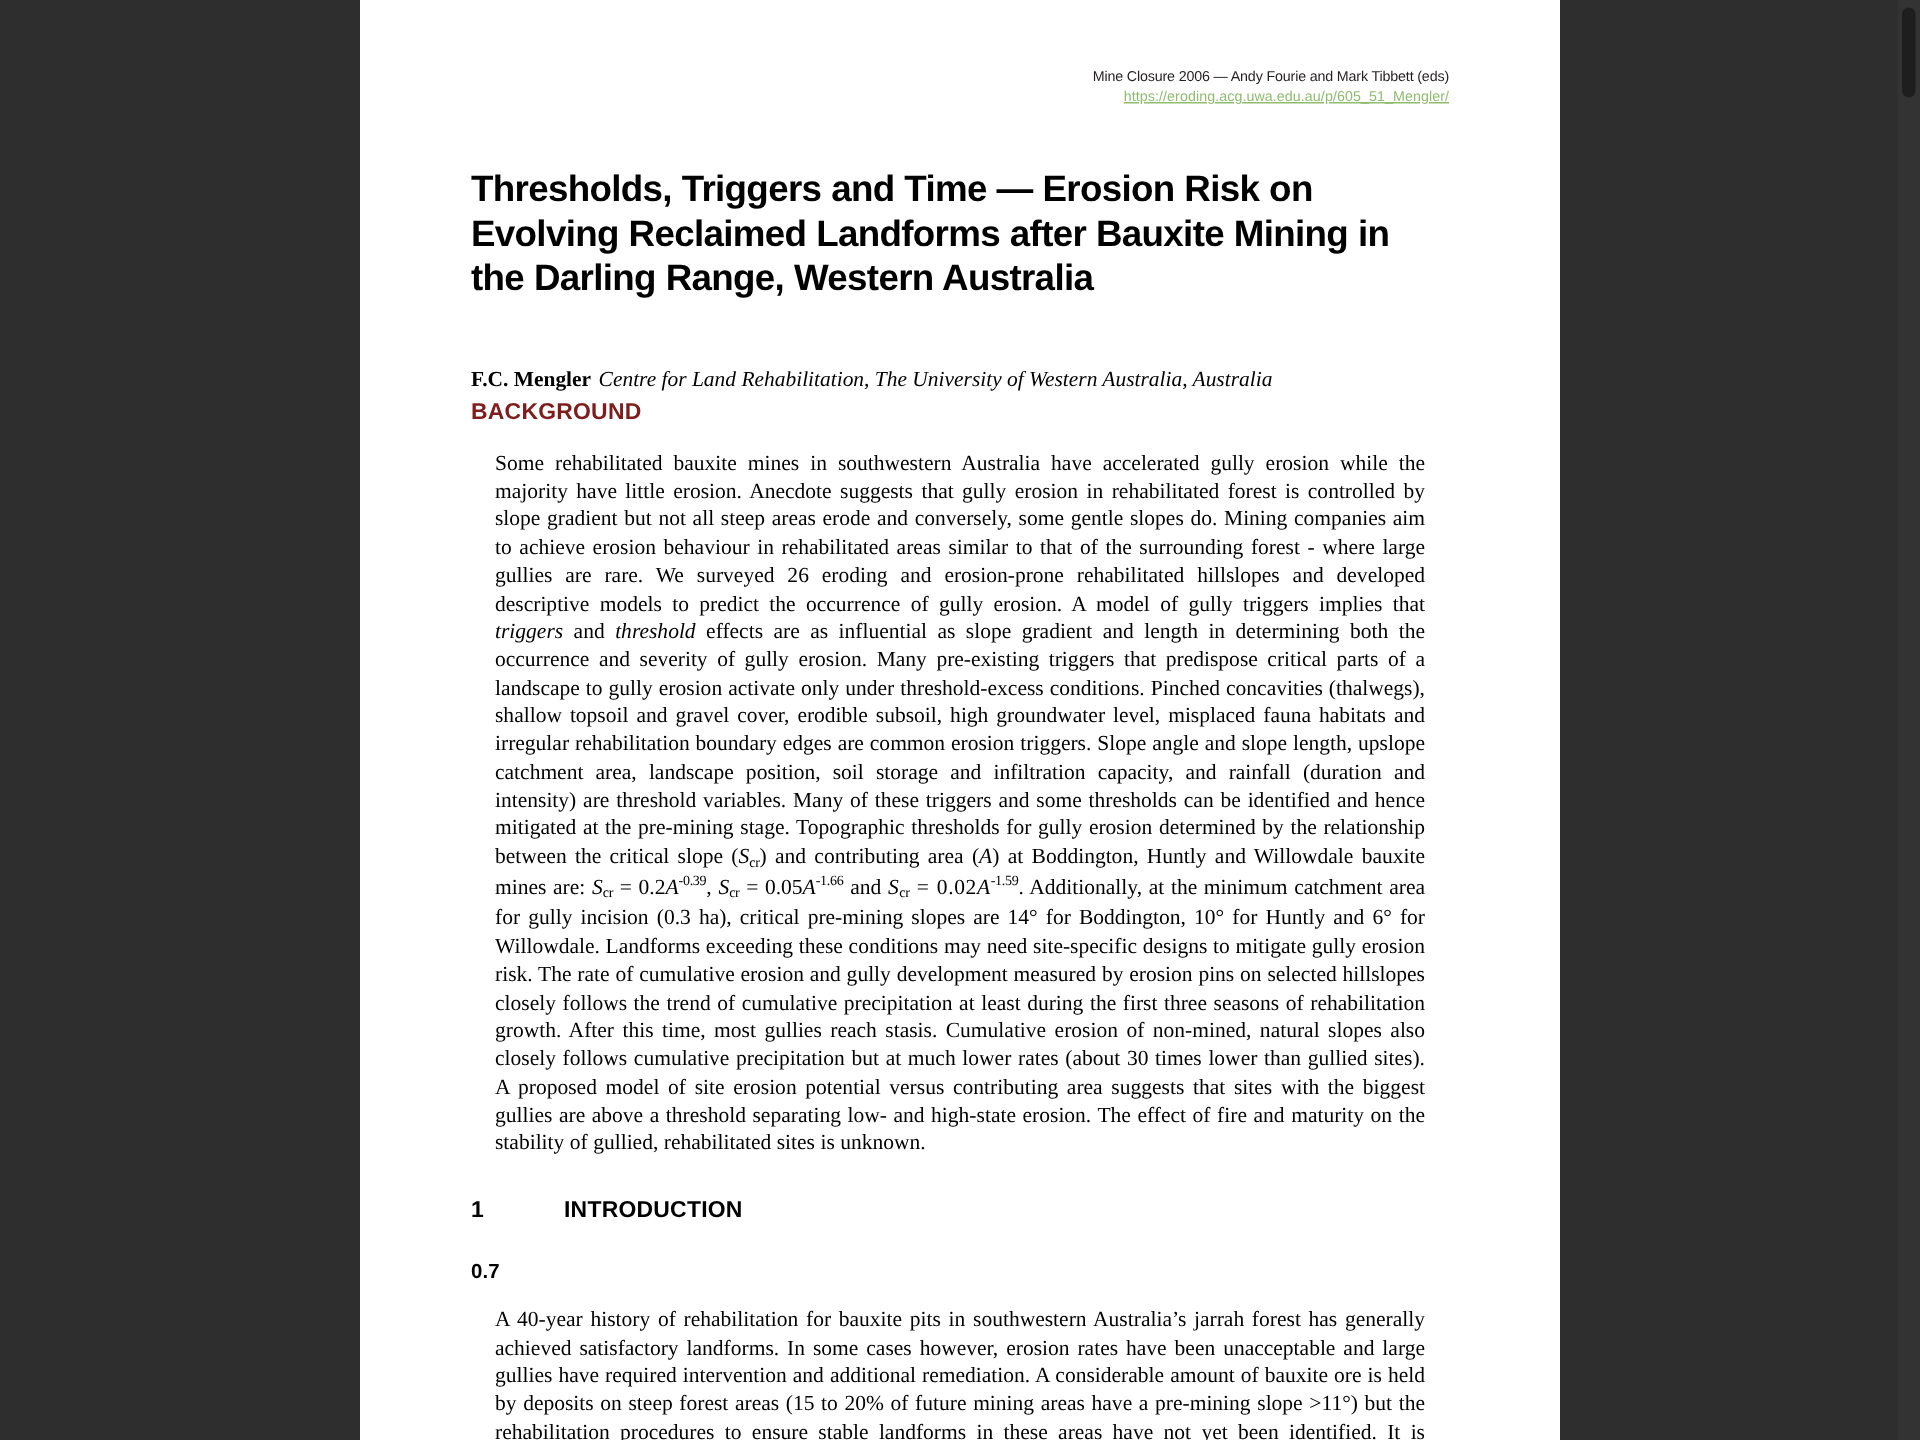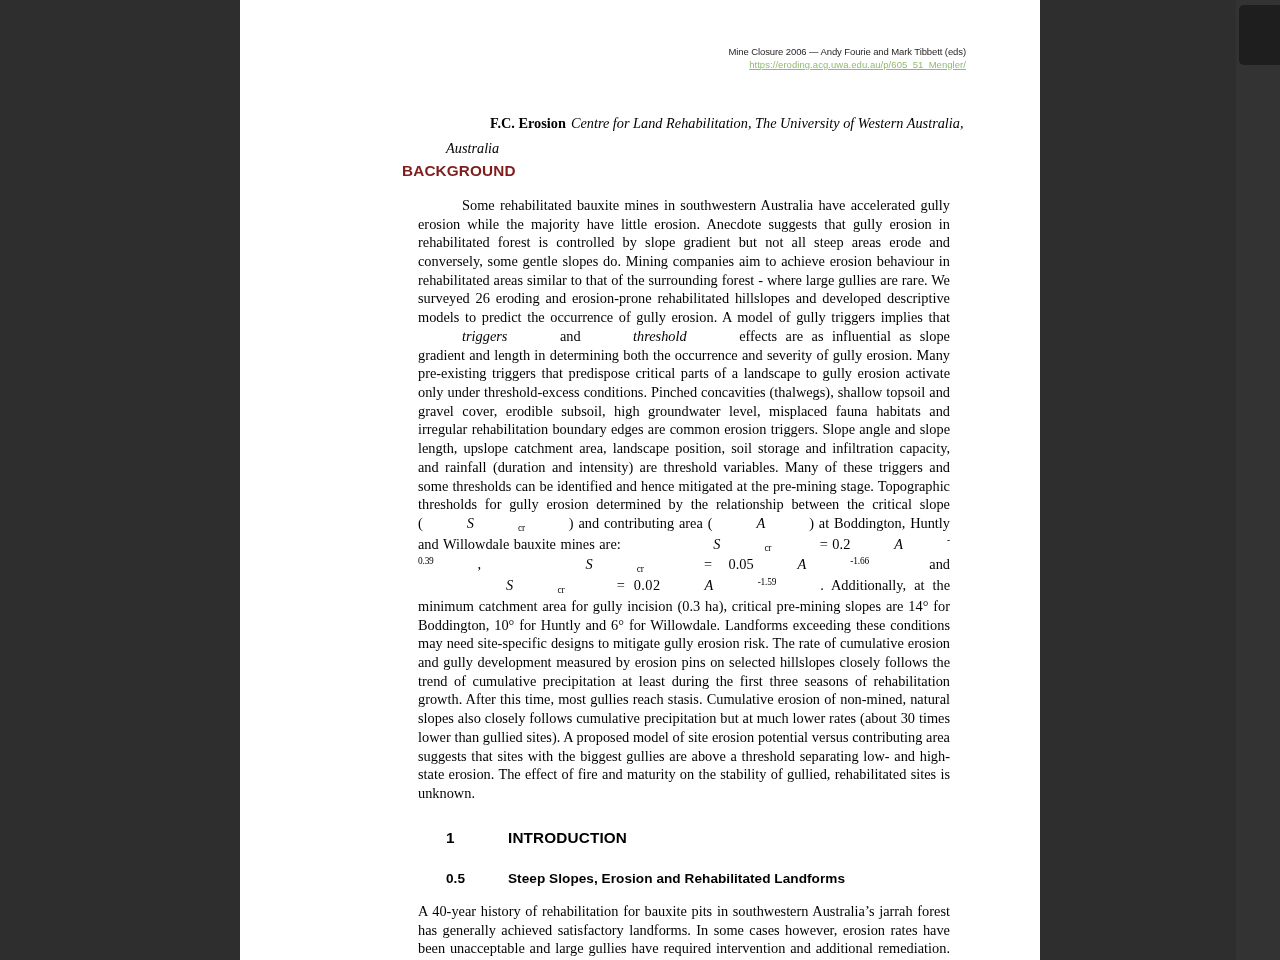--- a/index.html
+++ b/index.html
@@ -1,16 +1,16 @@
 <!DOCTYPE html>
 <html><head>
 <meta charset="utf-8">
 <title>Paper Viewer</title>
 <style>
-  * { box-sizing: border-box; padding-left: 44px; }
+  * { box-sizing: border-box; }
   html, body {
     margin: 0;
     padding: 0;
     width: 1280px;
     height: 960px;
     overflow: hidden;
     background: #2e2e2e;
   }
   body {
     font-family: "Liberation Serif", serif;
@@ -177,39 +177,39 @@
 <div id="viewer">
 
   <div id="page">
     <div class="page-inner">
 
       <div class="runhead">
         <div>Mine Closure 2006 — Andy Fourie and Mark Tibbett (eds)</div>
         <a class="url" href="#">https://eroding.acg.uwa.edu.au/p/605_51_Mengler/</a>
       </div>
 
+      <h1 class="title">Thresholds, Triggers and Time — Erosion Risk on Evolving Reclaimed Landforms after Bauxite Mining in the Darling Range, Western Australia</h1>
 
       <div class="authors">
         <div class="author-line">
-          <span class="name">F.C. Erosion</span><span class="affil">Centre for Land Rehabilitation, The University of Western Australia, Australia</span>
+          <span class="name">F.C. Mengler</span><span class="affil">Centre for Land Rehabilitation, The University of Western Australia, Australia</span>
         </div>
       </div>
 
       <h2 class="heading h-background">BACKGROUND</h2>
 
       <p class="body p-abstract"><span>Some rehabilitated bauxite mines in southwestern Australia have accelerated gully erosion while the majority have little erosion. Anecdote suggests that gully erosion in rehabilitated forest is controlled by slope gradient but not all steep areas erode and conversely, some gentle slopes do. Mining companies aim to achieve erosion behaviour in rehabilitated areas similar to that of the surrounding forest - where large gullies are rare. We surveyed 26 eroding and erosion-prone rehabilitated hillslopes and developed descriptive models to predict the occurrence of gully erosion. A model of gully triggers implies that </span><i>triggers</i><span> and </span><i>threshold</i><span> effects are as influential as slope gradient and length in determining both the occurrence and severity of gully erosion. Many pre-existing triggers that predispose critical parts of a landscape to gully erosion activate only under threshold-excess conditions. Pinched concavities (thalwegs), shallow topsoil and gravel cover, erodible subsoil, high groundwater level, misplaced fauna habitats and irregular rehabilitation boundary edges are common erosion triggers. Slope angle and slope length, upslope catchment area, landscape position, soil storage and infiltration capacity, and rainfall (duration and intensity) are threshold variables. Many of these triggers and some thresholds can be identified and hence mitigated at the pre-mining stage. Topographic thresholds for gully erosion determined by the relationship between the critical slope (</span><var>S</var><sub>cr</sub><span>) and contributing area (</span><var>A</var><span>) at Boddington, Huntly and Willowdale bauxite mines are: </span><span><var>S</var><sub>cr</sub><span> = 0.2</span><var>A</var><sup>-0.39</sup></span><span>, </span><span><var>S</var><sub>cr</sub><span> = 0.05</span><var>A</var><sup>-1.66</sup></span><span> and </span><span class="nbsp-pad"><var>S</var><sub>cr</sub><span> = 0.02</span><var>A</var><sup>-1.59</sup></span><span>. Additionally, at the minimum catchment area for gully incision (0.3 ha), critical pre-mining slopes are 14° for Boddington, 10° for Huntly and 6° for Willowdale. Landforms exceeding these conditions may need site-specific designs to mitigate gully erosion risk. The rate of cumulative erosion and gully development measured by erosion pins on selected hillslopes closely follows the trend of cumulative precipitation at least during the first three seasons of rehabilitation growth. After this time, most gullies reach stasis. Cumulative erosion of non-mined, natural slopes also closely follows cumulative precipitation but at much lower rates (about 30 times lower than gullied sites). A proposed model of site erosion potential versus contributing area suggests that sites with the biggest gullies are above a threshold separating low- and high-state erosion. The effect of fire and maturity on the stability of gullied, rehabilitated sites is unknown.</span></p>
 
       <div class="numbered-heading h1-sec">
         <span class="num">1</span>
         <span>INTRODUCTION</span>
       </div>
 
       <div class="numbered-heading h2-sec">
-        <span class="num">0.5</span>
-        <span>Steep Slopes, Erosion and Rehabilitated Landforms</span>
+        <span class="num">0.7</span>
       </div>
 
       <p class="body p-intro">A 40-year history of rehabilitation for bauxite pits in southwestern Australia’s jarrah forest has generally achieved satisfactory landforms. In some cases however, erosion rates have been unacceptable and large gullies have required intervention and additional remediation. A considerable amount of bauxite ore is held by deposits on steep forest areas (15 to 20% of future mining areas have a pre-mining slope &gt;11°) but the rehabilitation procedures to ensure stable landforms in these areas have not yet been identified. It is probably unfeasible to transport large amounts of fill to reduce the angle of slopes in steep mined areas. Additionally, no criteria exist defining the maximum slope that can be rehabilitated using conventional techniques – this is important not only for erosion but also occupational health as some activities on steep slopes are restricted</p>
 
     </div>
   </div>
 
   <div id="scrollbar-track">
     <div id="scrollbar-thumb"></div>
   </div>

